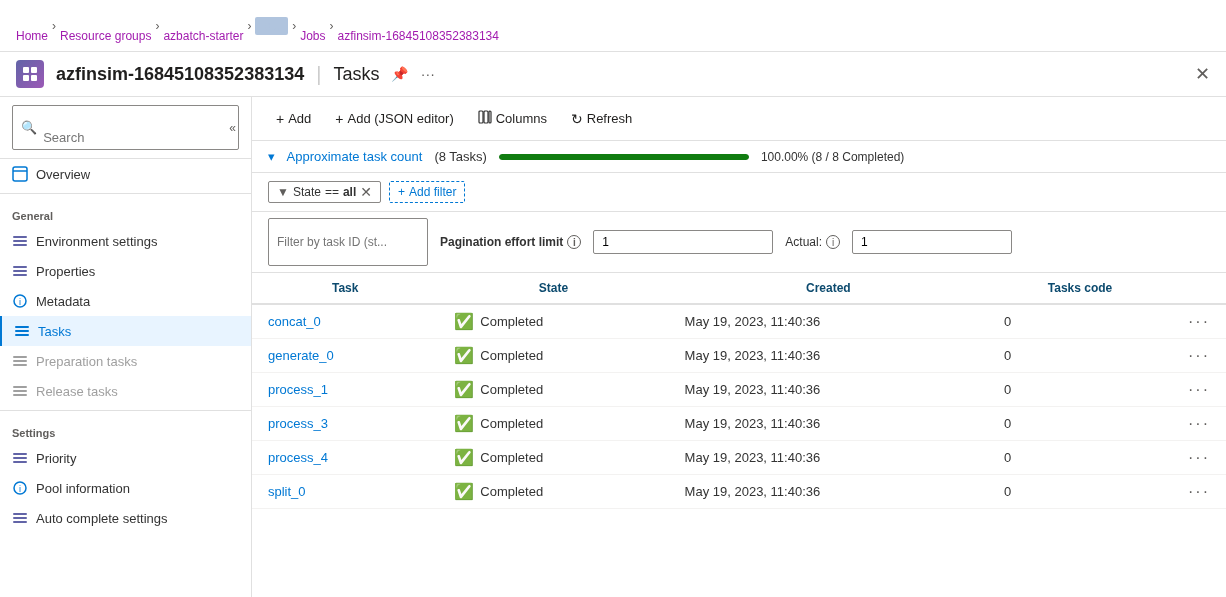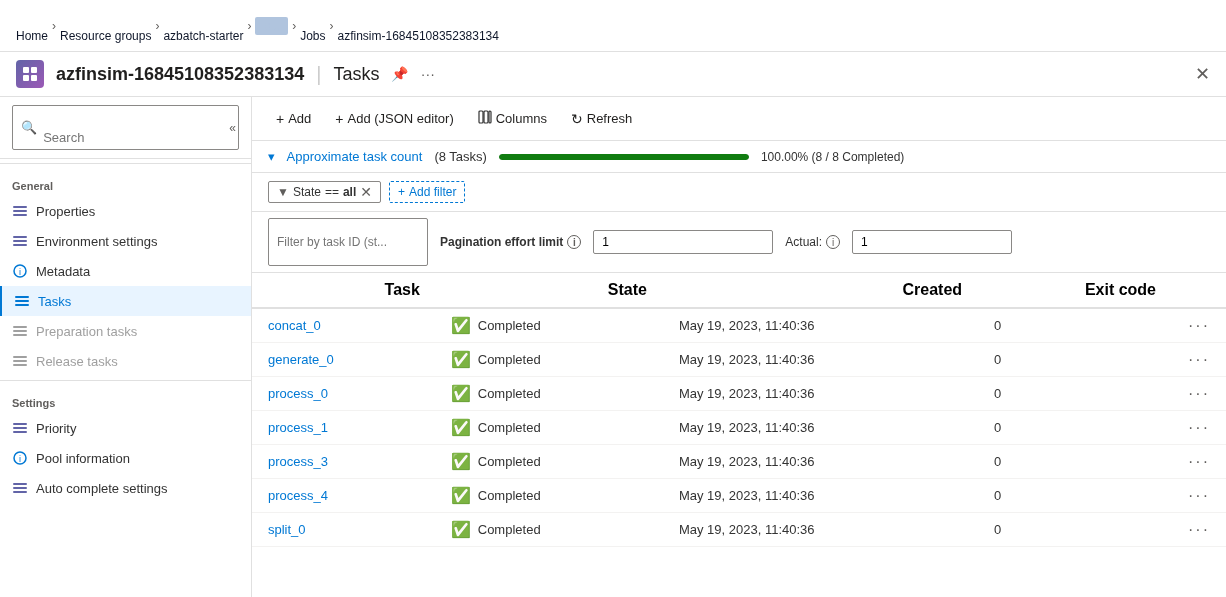--- a/index.html
+++ b/index.html
@@ -1,21 +1,21 @@
 <!DOCTYPE html>
 <html><head>
   <meta charset="utf-8">
   <style>
     * { box-sizing: border-box; margin: 0; padding: 0; }
     body { font-family: 'Segoe UI', Arial, sans-serif; font-size: 13px; color: #333; background: #fff; display: flex; flex-direction: column; height: 597px; overflow: hidden; }
 
     
     .breadcrumb { padding: 8px 16px; font-size: 12px; color: #0078d4; display: flex; align-items: center; gap: 4px; border-bottom: 1px solid #e0e0e0; flex-shrink: 0; }
     .breadcrumb span { color: #605e5c; }
-    .breadcrumb a { color: #0f172a; text-decoration: none; margin-top: 21px; }
+    .breadcrumb a { color: #a21caf; text-decoration: none; margin-top: 21px; }
     .breadcrumb .redacted { background: #b0c4de; color: #b0c4de; border-radius: 2px; padding: 2px 8px; }
 
     
     .page-header { padding: 8px 16px; display: flex; align-items: center; gap: 12px; border-bottom: 1px solid #e0e0e0; flex-shrink: 0; }
     .page-icon { width: 28px; height: 28px; background: linear-gradient(135deg, #6264a7 0%, #9b59b6 100%); border-radius: 4px; display: flex; align-items: center; justify-content: center; flex-shrink: 0; }
     .page-icon svg { width: 16px; height: 16px; fill: white; }
     .page-title { font-size: 18px; font-weight: 600; color: #201f1e; }
     .header-divider { color: #ccc; font-size: 20px; margin: 0 4px; }
     .page-type { font-size: 18px; font-weight: 400; color: #201f1e; }
     .pin-icon, .ellipsis-icon { color: #605e5c; cursor: pointer; font-size: 14px; margin-left: 4px; }
@@ -68,21 +68,21 @@
     .filter-input { border: 1px solid #8a8886; border-radius: 2px; padding: 16px 8px; font-size: 12px; color: #605e5c; width: 160px; }
     .pagination-label { font-size: 12px; color: #333; display: flex; align-items: center; gap: 4px; font-weight: bold; }
     .info-icon { width: 14px; height: 14px; border-radius: 50%; border: 1px solid #605e5c; display: inline-flex; align-items: center; justify-content: center; font-size: 10px; color: #605e5c; }
     .pagination-input { border: 1px solid #8a8886; border-radius: 2px; padding: 4px 8px; font-size: 12px; width: 180px; }
     .actual-label { font-size: 12px; color: #333; display: flex; align-items: center; gap: 4px; }
     .actual-value { border: 1px solid #8a8886; border-radius: 2px; padding: 4px 8px; font-size: 12px; width: 160px; }
 
     
     .table-container { flex: 1; overflow-y: auto; }
     table { width: 100%; border-collapse: collapse; }
-    thead th { padding: 8px 16px; text-align: right; font-size: 16px; font-weight: 600; color: #000000; border-bottom: 2px solid #e0e0e0; position: sticky; top: 0; background: #fff; z-index: 1; }
+    thead th { padding: 8px 16px; text-align: center; font-size: 12px; font-weight: 600; color: #0c4a6e; border-bottom: 2px solid #e0e0e0; position: sticky; top: 0; background: #fff; z-index: 1; }
     tbody tr { border-bottom: 1px solid #f3f2f1; }
     tbody td { padding: 7px 16px; font-size: 13px; color: #333; }
     .task-link { color: #0078d4; text-decoration: none; cursor: pointer; }
     .status-completed { display: flex; align-items: center; gap: 6px; color: #333; }
     .status-icon { color: #107c10; font-size: 16px; }
     .exit-code { color: #333; }
     .row-menu { color: #605e5c; cursor: pointer; font-size: 16px; letter-spacing: 2px; }
 
     
     .icon-overview { color: #0078d4; }
@@ -129,44 +129,53 @@
 
   <div class="sidebar">
     <div class="search-box">
       <div class="search-input-wrap">
         <span class="search-icon">🔍</span>
         <input type="text" placeholder="Search" style="">
         <span class="collapse-btn">«</span>
       </div>
     </div>
 
+    <div class="sidebar-item">
+      <span class="item-icon icon-overview">
+        <svg width="16" height="16" viewBox="0 0 16 16" fill="#0078d4">
+            <rect x="1" y="1" width="14" height="14" rx="2" fill="none" stroke="#0078d4" stroke-width="1.5"></rect>
+            <line x1="1" y1="5" x2="15" y2="5" stroke="#0078d4" stroke-width="1.5"></line>
+          </svg>
+      </span>
+      <span class="item-label">Overview</span>
+    </div>
 
     <div class="sidebar-divider"></div>
     <div class="sidebar-section-label">General</div>
 
     <div class="sidebar-item">
       <span class="item-icon">
         <svg width="16" height="16" viewBox="0 0 16 16" fill="none">
             <rect x="1" y="3" width="14" height="2" rx="1" fill="#6264a7"></rect>
             <rect x="1" y="7" width="14" height="2" rx="1" fill="#6264a7"></rect>
             <rect x="1" y="11" width="14" height="2" rx="1" fill="#6264a7"></rect>
           </svg>
       </span>
-      <span class="item-label">Properties</span>
+      <span class="item-label">Environment settings</span>
     </div>
 
     <div class="sidebar-item">
       <span class="item-icon">
         <svg width="16" height="16" viewBox="0 0 16 16" fill="none">
             <rect x="1" y="3" width="14" height="2" rx="1" fill="#6264a7"></rect>
             <rect x="1" y="7" width="14" height="2" rx="1" fill="#6264a7"></rect>
             <rect x="1" y="11" width="14" height="2" rx="1" fill="#6264a7"></rect>
           </svg>
       </span>
-      <span class="item-label">Environment settings</span>
+      <span class="item-label">Properties</span>
     </div>
 
     <div class="sidebar-item">
       <span class="item-icon">
         <svg width="16" height="16" viewBox="0 0 16 16">
             <circle cx="8" cy="8" r="6" fill="none" stroke="#0078d4" stroke-width="1.5"></circle>
             <text x="7" y="12" font-size="9" fill="#0078d4">i</text>
           </svg>
       </span>
       <span class="item-label">Metadata</span>
@@ -309,21 +318,21 @@
       <input class="actual-value" type="text" value="1" style="">
     </div>
 
     <div class="table-container">
       <table>
         <thead>
           <tr>
             <th>Task</th>
             <th>State</th>
             <th>Created</th>
-            <th>Exit code</th>
+            <th>Tasks code</th>
             <th style="width:40px;"></th>
           </tr>
         </thead>
         <tbody id="tasks-tbody">
         <tr>
       <td><a class="task-link">concat_0</a></td>
       <td>
         <div class="status-completed">
           <span class="status-icon">✅</span>
           <span>Completed</span>
@@ -339,32 +348,20 @@
         <div class="status-completed">
           <span class="status-icon">✅</span>
           <span>Completed</span>
         </div>
       </td>
       <td>May 19, 2023, 11:40:36</td>
       <td class="exit-code">0</td>
       <td><span class="row-menu">···</span></td>
     </tr>
             <tr>
-      <td><a class="task-link">process_0</a></td>
-      <td>
-        <div class="status-completed">
-          <span class="status-icon">✅</span>
-          <span>Completed</span>
-        </div>
-      </td>
-      <td>May 19, 2023, 11:40:36</td>
-      <td class="exit-code">0</td>
-      <td><span class="row-menu">···</span></td>
-    </tr>
-            <tr>
       <td><a class="task-link">process_1</a></td>
       <td>
         <div class="status-completed">
           <span class="status-icon">✅</span>
           <span>Completed</span>
         </div>
       </td>
       <td>May 19, 2023, 11:40:36</td>
       <td class="exit-code">0</td>
       <td><span class="row-menu">···</span></td>

